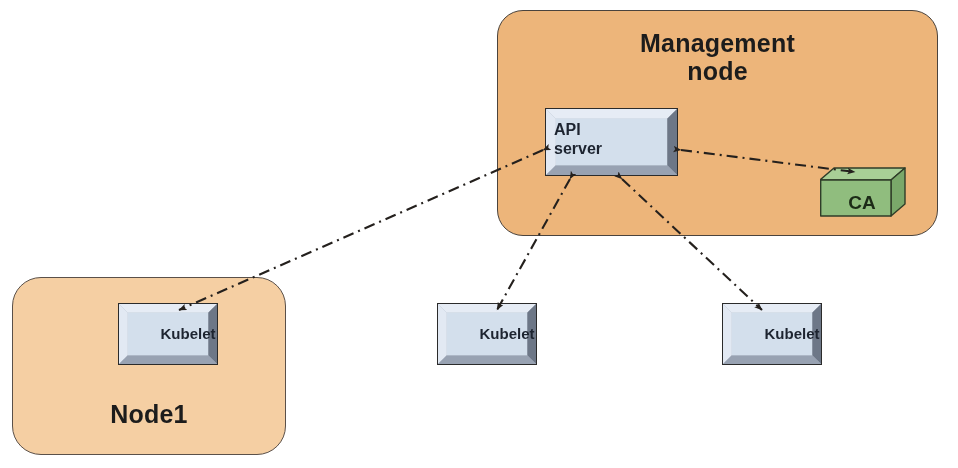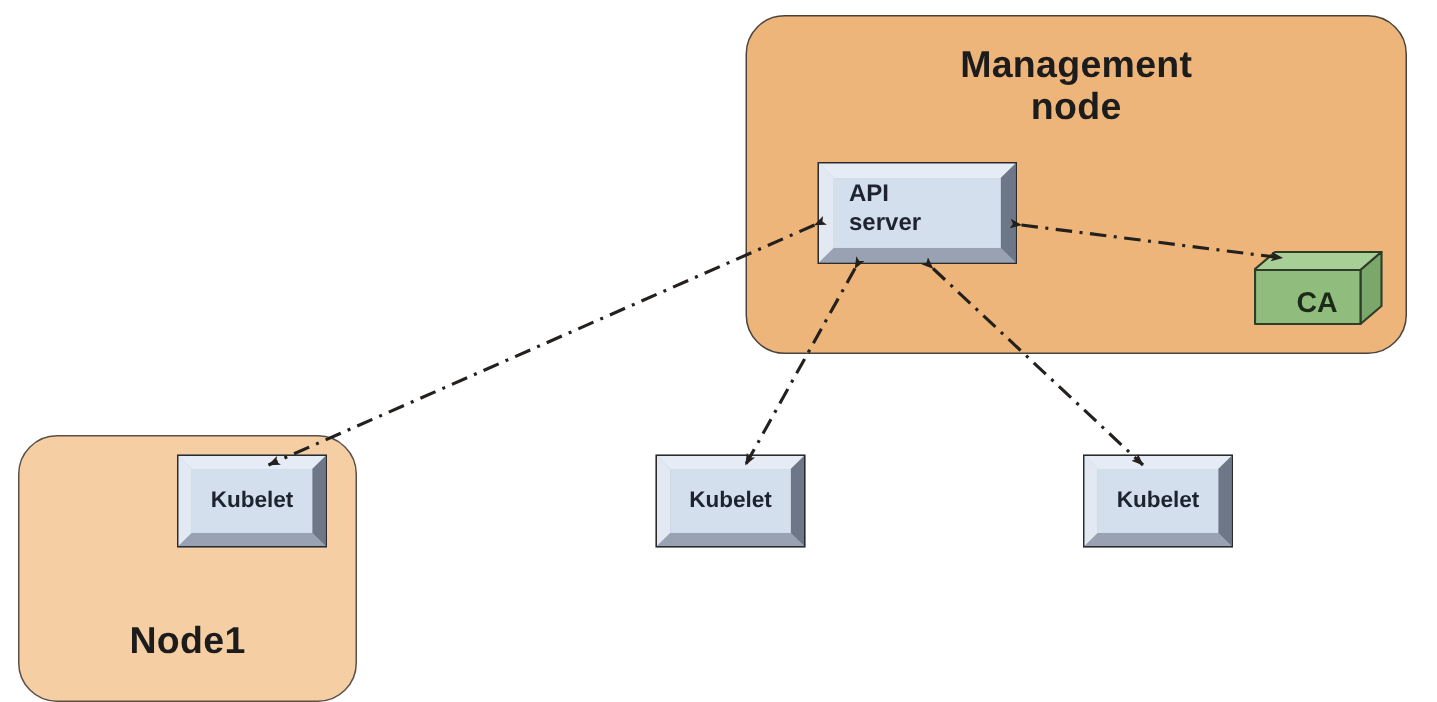--- a/index.html
+++ b/index.html
@@ -85,29 +85,30 @@
     width: 100%;
     text-align: left;
     color: #1d2430;
     font-weight: 700;
     line-height: 1.18;
     z-index: 2;
     box-sizing: border-box;
   }
   .api-box .bevel-label {
     top: 12px;
-    padding-left: 20px;
+    padding-left: 8px;
     font-size: 16px;
   }
   .kubelet-box .bevel-label {
     top: 50%;
     transform: translateY(-50%);
     text-align: center;
     padding: 0;
     font-size: 15px;
+    margin-left: 20px;
   }
 
   
   .ca-box {
     position: absolute;
     z-index: 3;
   }
   .ca-box svg { display: block; }
   .ca-label {
     position: absolute;
@@ -126,21 +127,21 @@
 
 <div id="canvas">
 
   <div class="panel mgmt" style="left:497px; top:10px; width:441px; height:226px;">
     <div class="panel-title">
       <span>Management</span><br>
       <span>node</span>
     </div>
   </div>
 
-  <div class="panel node" style="left:12px; top:290px; width:226px; height:178px;">
+  <div class="panel node" style="left:12px; top:277px; width:274px; height:178px;border-radius:29px;">
     <div class="panel-title">Node1</div>
   </div>
 
 
 
   <div class="bevel api-box" style="left:545px; top:108px; width:133px; height:68px;">
     <div class="bevel-frame">
       <svg viewBox="0 0 133 68" preserveAspectRatio="none">
         <polygon points="0,0 133,0 123,10 10,10" fill="#e6ecf5"></polygon>
         <polygon points="0,0 10,10 10,58 0,68" fill="#e2e9f3"></polygon>
@@ -148,21 +149,21 @@
         <polygon points="0,68 10,58 123,58 133,68" fill="#98a2b2"></polygon>
         <rect x="10" y="10" width="113" height="48" fill="#d3dfec"></rect>
       </svg>
     </div>
     <div class="bevel-label">
       <span>API</span><br>
       <span>server</span>
     </div>
   </div>
 
-  <div class="ca-box" style="left:820px; top:166px; width:86px; height:52px;margin-left:16px;">
+  <div class="ca-box" style="left:820px; top:166px; width:86px; height:52px;">
     <svg width="86" height="52" viewBox="0 0 86 52">
       <polygon points="0,14 14,2 85,2 71,14" fill="#a8cf96" stroke="#2f3d28" stroke-width="1.4" stroke-linejoin="round"></polygon>
       <polygon points="71,14 85,2 85,38 71,50" fill="#7aa86a" stroke="#2f3d28" stroke-width="1.4" stroke-linejoin="round"></polygon>
       <rect x="0.7" y="14" width="70.3" height="36" fill="#90bd7e" stroke="#2f3d28" stroke-width="1.4" stroke-linejoin="round"></rect>
     </svg>
     <div class="ca-label">CA</div>
   </div>
 
   <div class="bevel kubelet-box" style="left:118px; top:303px; width:100px; height:62px;">
     <div class="bevel-frame">

